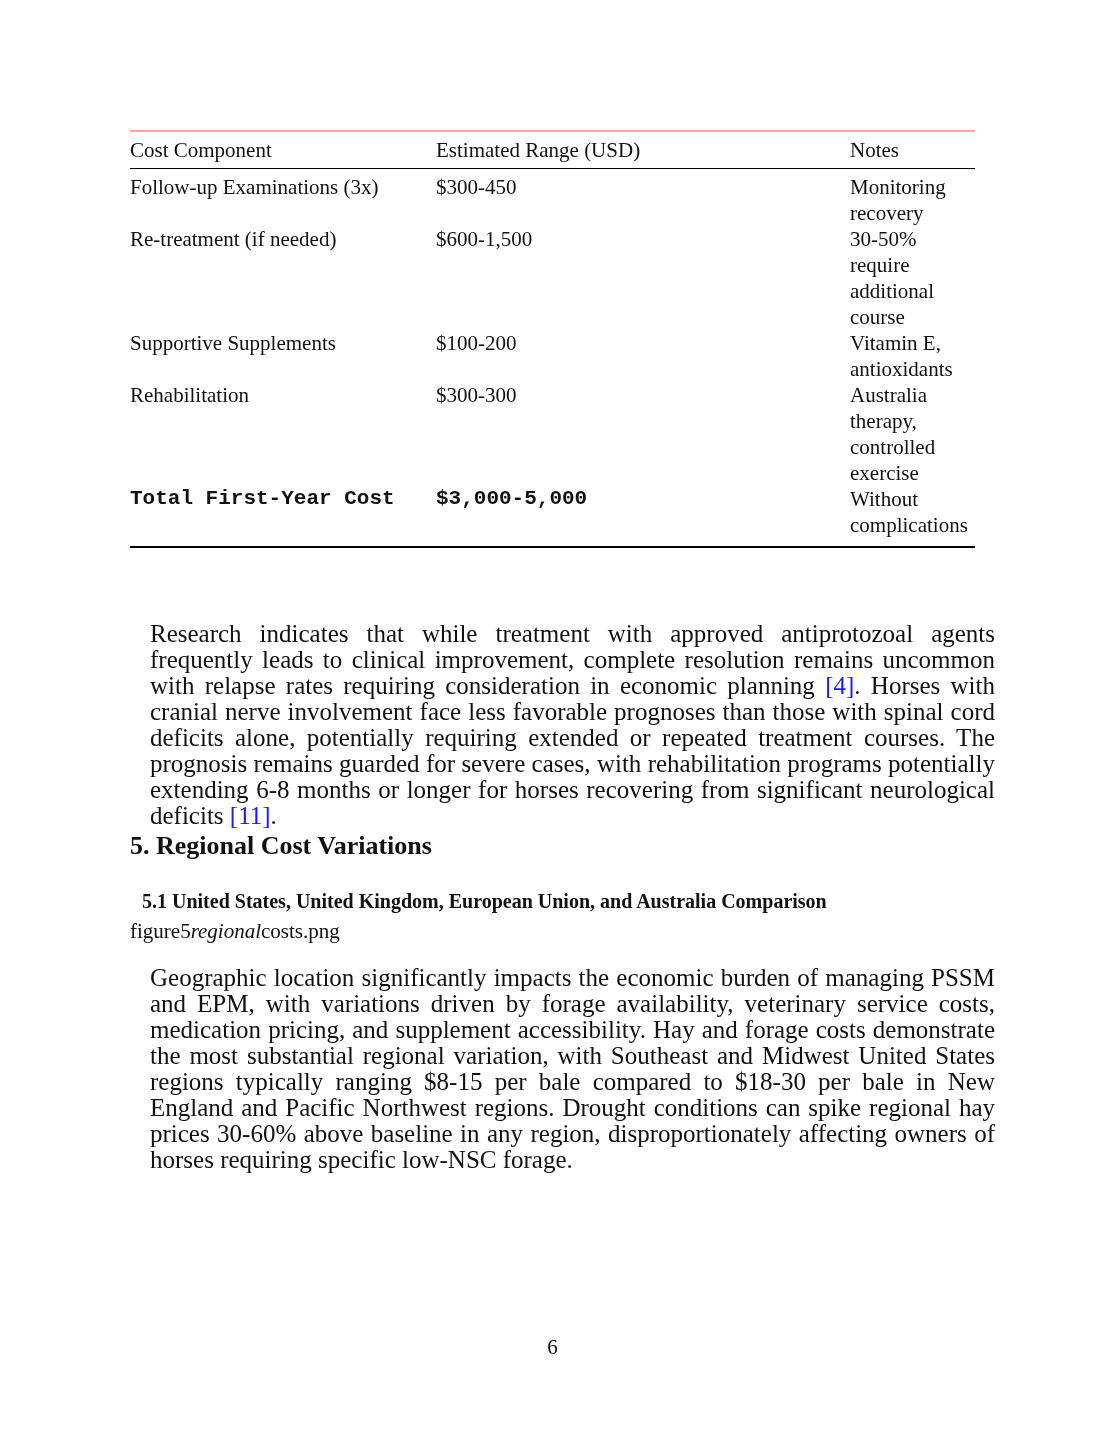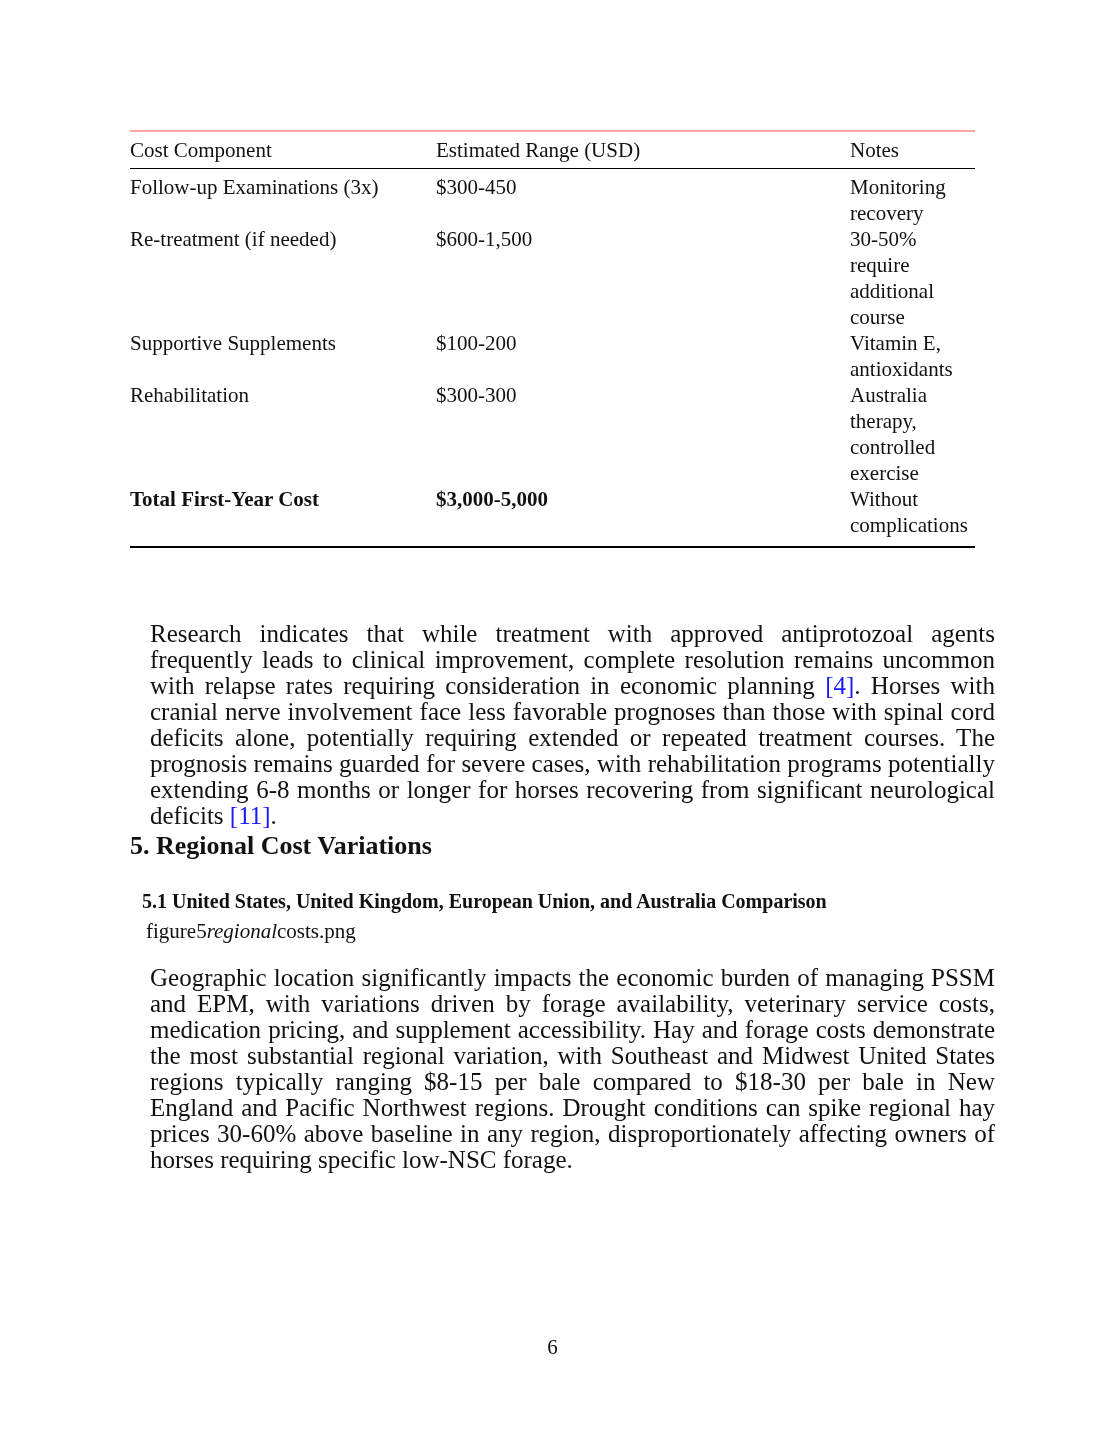--- a/index.html
+++ b/index.html
@@ -20,41 +20,41 @@
       font-weight: normal; text-align: left; vertical-align: top;
       padding: 5px 0 5px 0; border-bottom: 1.5px solid #000;
     }
     .cost-table tbody td { vertical-align: top; padding: 0; }
     .cost-table tbody tr:first-child td { padding-top: 5px; }
     .cost-table tbody tr:last-child td { padding-bottom: 8px; border-bottom: 2px solid #000; }
     .col1 { width: 306px; }
     .col2 { width: 414px; }
     .col3 { width: 125px; }
     .notes-cell { white-space: normal; word-break: normal; }
-    .bold { font-weight: bold; }
+    .bold { font-weight: bold; font-family: Liberation Mono, monospace; }
 
     
     .para {
       position: absolute; left: 12px; width: 845px;
       font-size: 25px; line-height: 26px; text-align: justify;
       margin: 8px; hyphens: manual;
     }
     .para p { margin: 0; }
     .cite { color: #1a1aff; }
 
     .h-section {
       position: absolute; left: 0; top: 829px; margin: 0;
       font-size: 26px; font-weight: bold; line-height: 34px;
     }
     .h-sub {
       position: absolute; left: 0; top: 876px; margin: 12px;
       font-size: 20px; font-weight: bold; line-height: 26px;
     }
     .fig-name {
-      position: absolute; left: 16px; top: 918px; margin: 0;
+      position: absolute; left: 0; top: 918px; margin: 0;
       font-size: 21px; line-height: 26px;
     }
     .fig-name i { font-style: italic; }
     .page-number {
       position: absolute; left: 0; width: 845px; top: 1334px;
       text-align: center; font-size: 21px; line-height: 26px;
     }
   </style>
 </head>
 <body>

